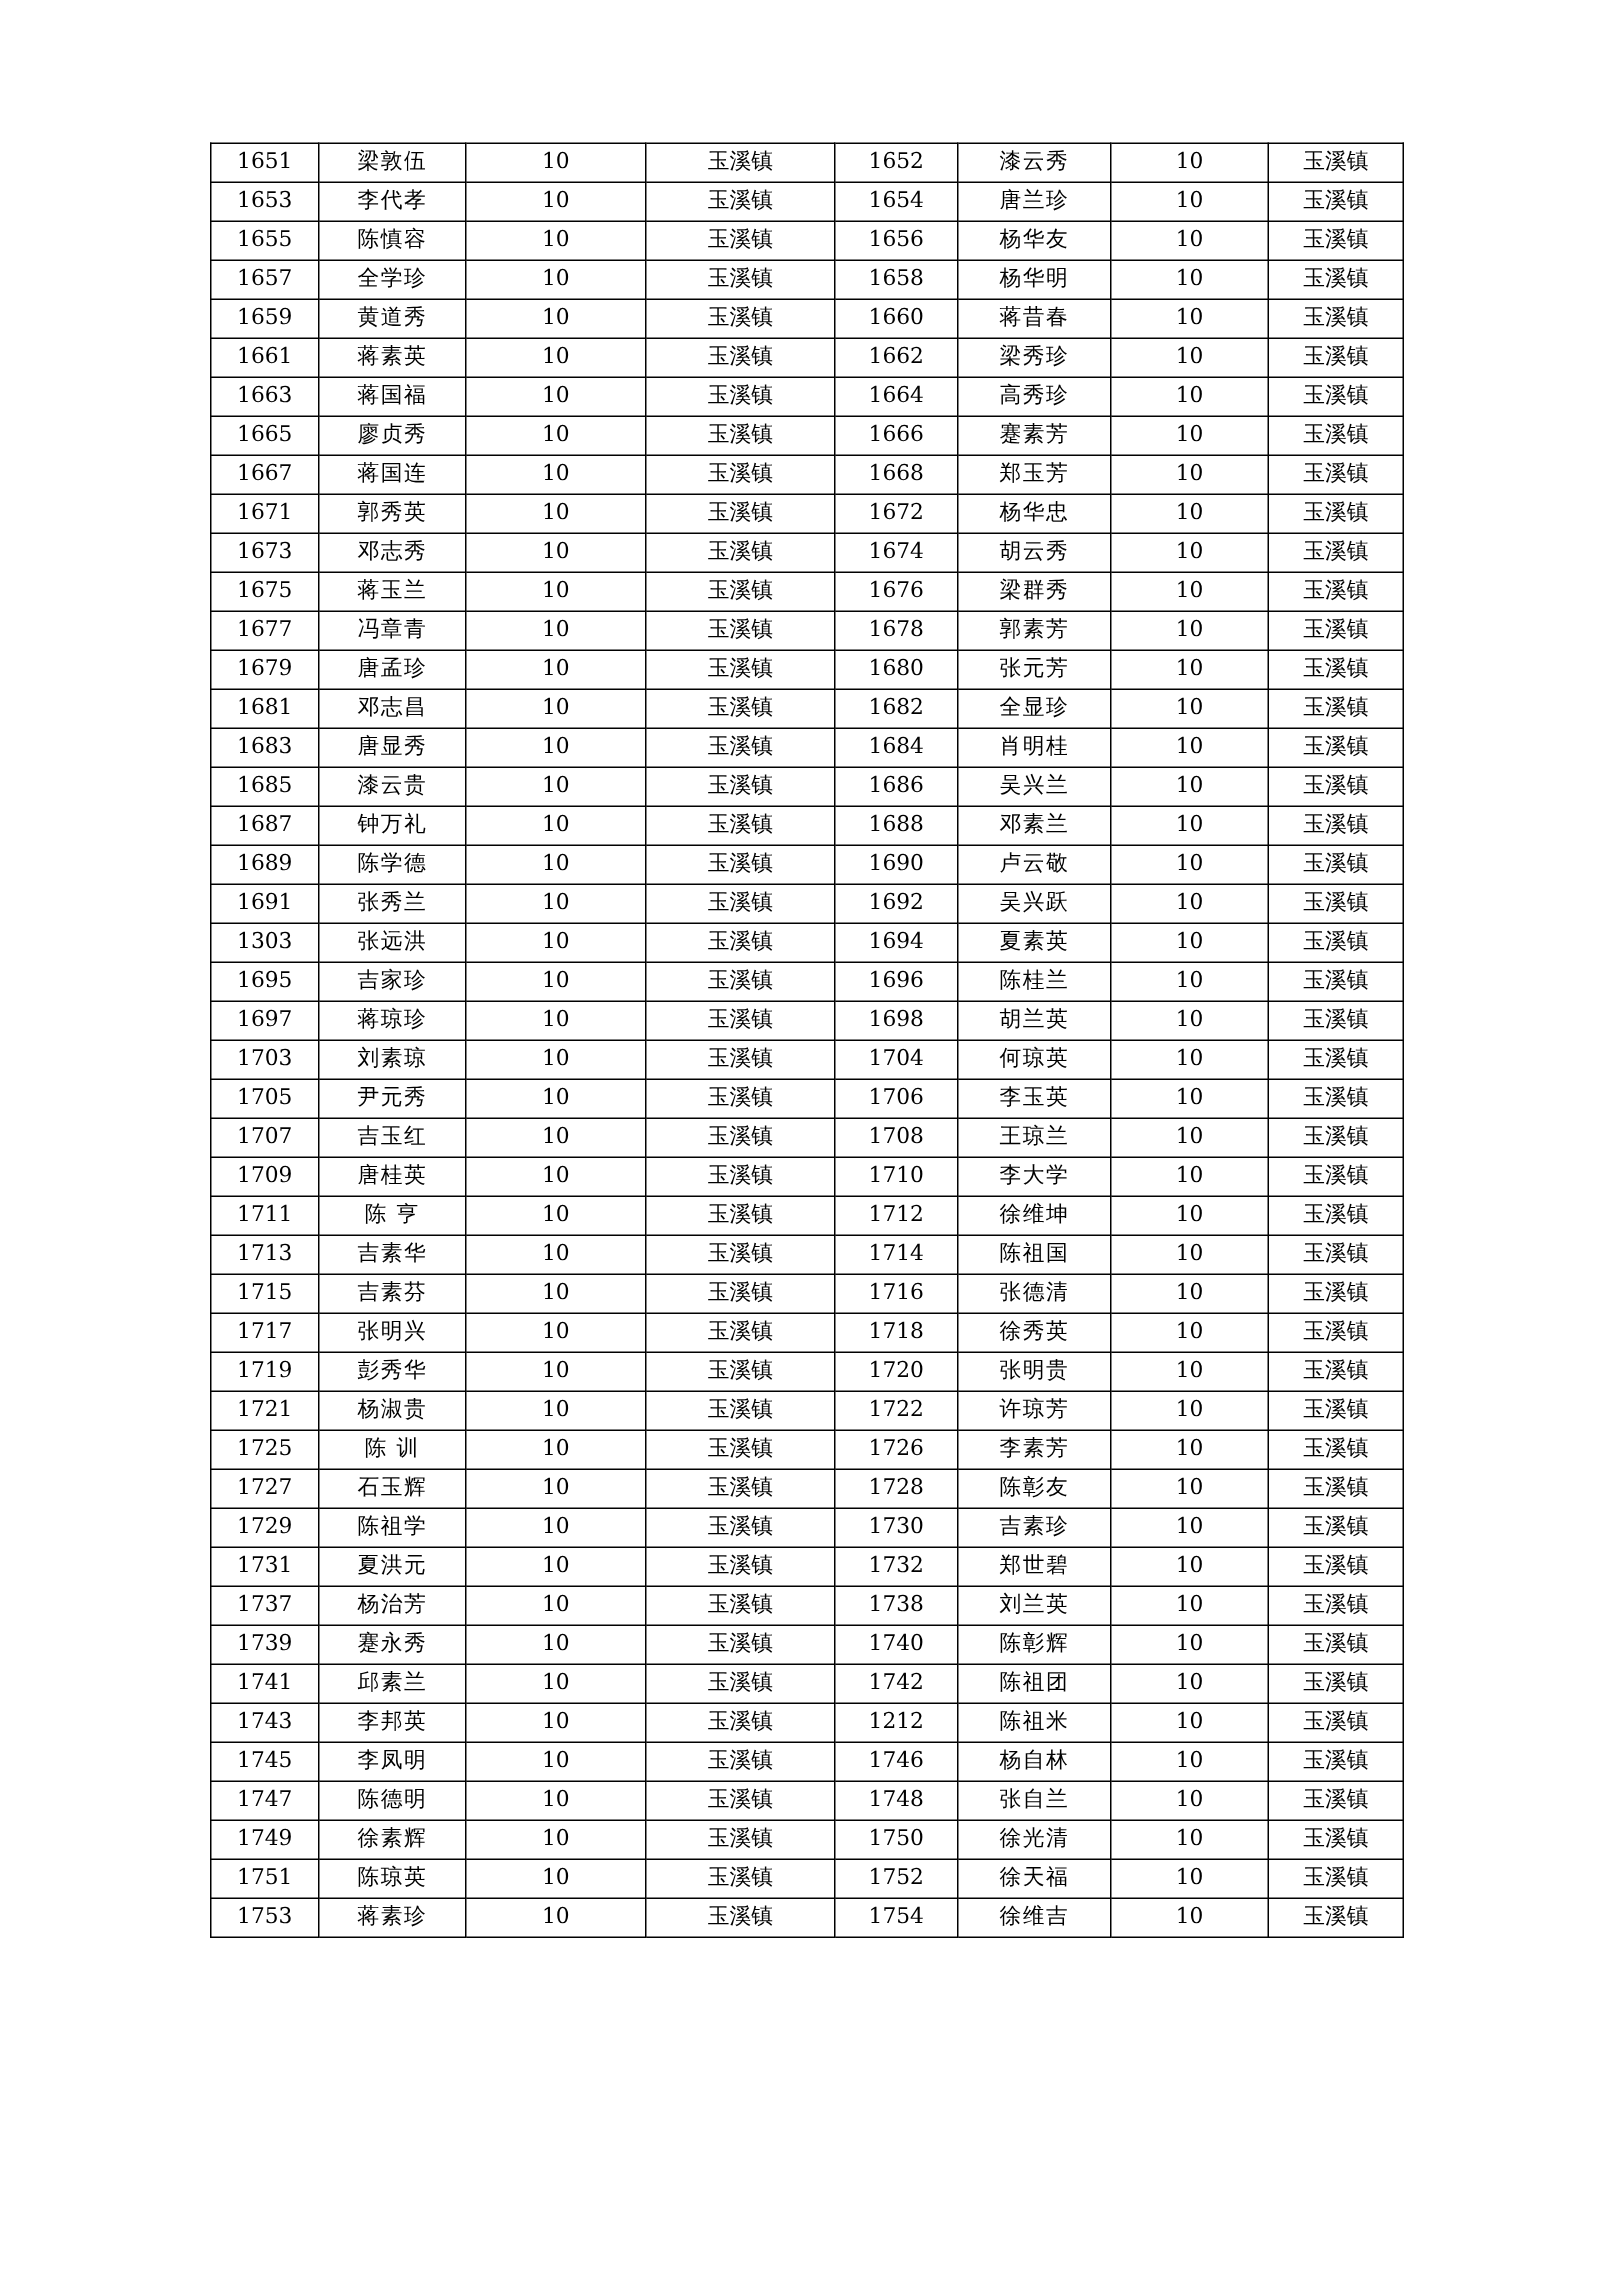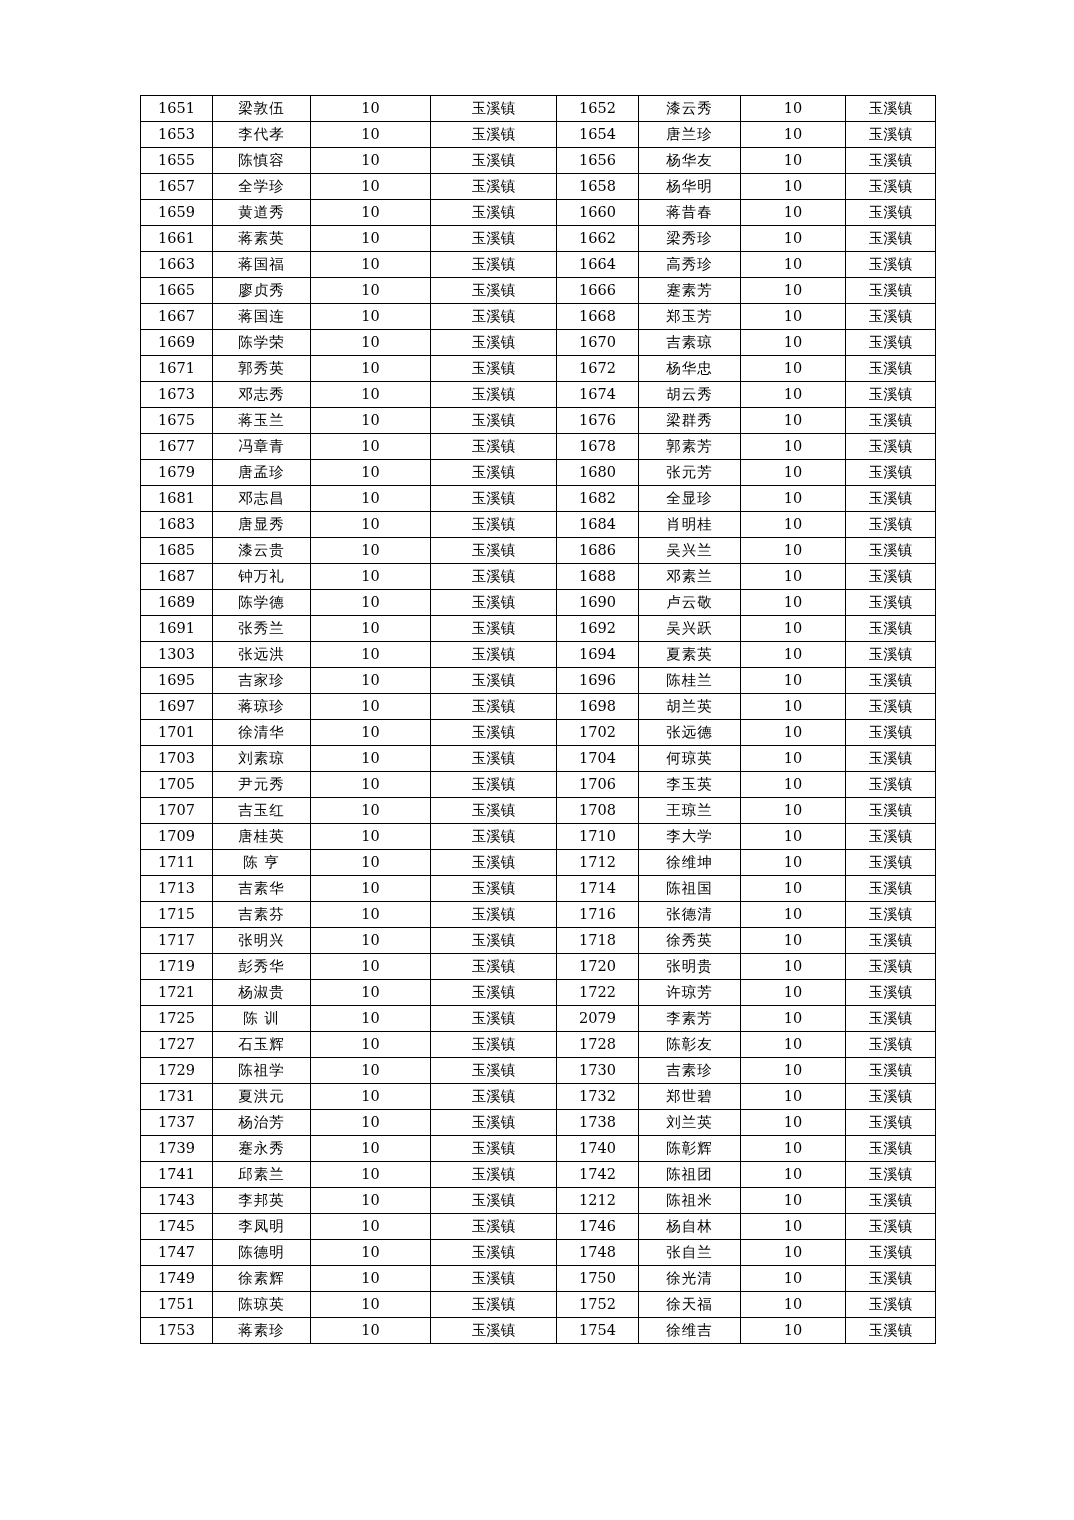--- a/index.html
+++ b/index.html
@@ -147,30 +147,20 @@
     <td class="serial-cell">1667</td>
     <td class="name-cell">蒋国连</td>
     <td class="amount-cell">10</td>
     <td class="town-cell">玉溪镇</td>
     <td class="serial-cell">1668</td>
     <td class="name-cell">郑玉芳</td>
     <td class="amount-cell">10</td>
     <td class="town-cell">玉溪镇</td>
   </tr>
 
-  <tr>
-    <td class="serial-cell">1669</td>
-    <td class="name-cell">陈学荣</td>
-    <td class="amount-cell">10</td>
-    <td class="town-cell">玉溪镇</td>
-    <td class="serial-cell">1670</td>
-    <td class="name-cell">吉素琼</td>
-    <td class="amount-cell">10</td>
-    <td class="town-cell">玉溪镇</td>
-  </tr>
 
   <tr>
     <td class="serial-cell">1671</td>
     <td class="name-cell">郭秀英</td>
     <td class="amount-cell">10</td>
     <td class="town-cell">玉溪镇</td>
     <td class="serial-cell">1672</td>
     <td class="name-cell">杨华忠</td>
     <td class="amount-cell">10</td>
     <td class="town-cell">玉溪镇</td>
@@ -313,30 +303,20 @@
     <td class="name-cell">蒋琼珍</td>
     <td class="amount-cell">10</td>
     <td class="town-cell">玉溪镇</td>
     <td class="serial-cell">1698</td>
     <td class="name-cell">胡兰英</td>
     <td class="amount-cell">10</td>
     <td class="town-cell">玉溪镇</td>
   </tr>
 
 
-  <tr>
-    <td class="serial-cell">1701</td>
-    <td class="name-cell">徐清华</td>
-    <td class="amount-cell">10</td>
-    <td class="town-cell">玉溪镇</td>
-    <td class="serial-cell">1702</td>
-    <td class="name-cell">张远德</td>
-    <td class="amount-cell">10</td>
-    <td class="town-cell">玉溪镇</td>
-  </tr>
 
   <tr>
     <td class="serial-cell">1703</td>
     <td class="name-cell">刘素琼</td>
     <td class="amount-cell">10</td>
     <td class="town-cell">玉溪镇</td>
     <td class="serial-cell">1704</td>
     <td class="name-cell">何琼英</td>
     <td class="amount-cell">10</td>
     <td class="town-cell">玉溪镇</td>
@@ -440,21 +420,21 @@
     <td class="amount-cell">10</td>
     <td class="town-cell">玉溪镇</td>
   </tr>
 
 
   <tr>
     <td class="serial-cell">1725</td>
     <td class="name-cell">陈 训</td>
     <td class="amount-cell">10</td>
     <td class="town-cell">玉溪镇</td>
-    <td class="serial-cell">2079</td>
+    <td class="serial-cell">1726</td>
     <td class="name-cell">李素芳</td>
     <td class="amount-cell">10</td>
     <td class="town-cell">玉溪镇</td>
   </tr>
 
   <tr>
     <td class="serial-cell">1727</td>
     <td class="name-cell">石玉辉</td>
     <td class="amount-cell">10</td>
     <td class="town-cell">玉溪镇</td>

